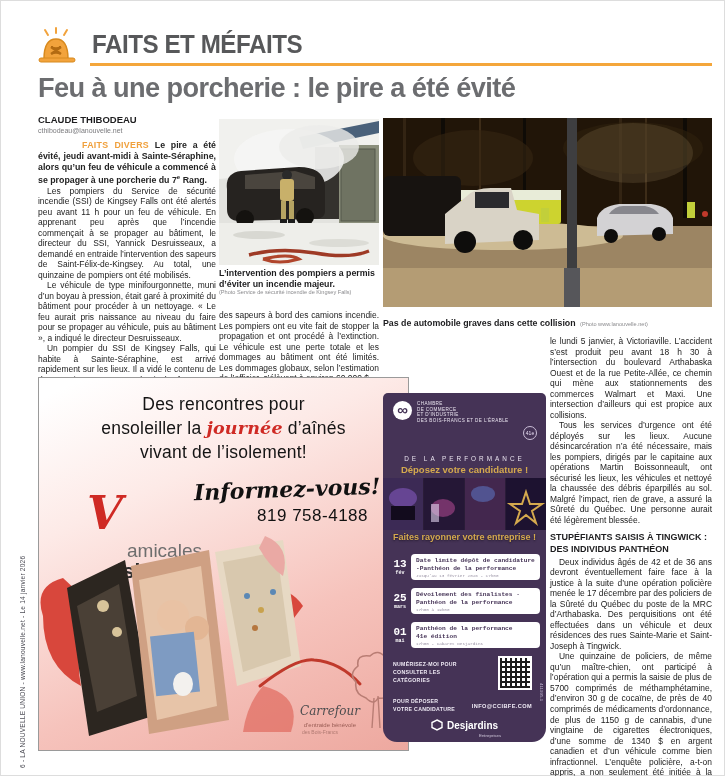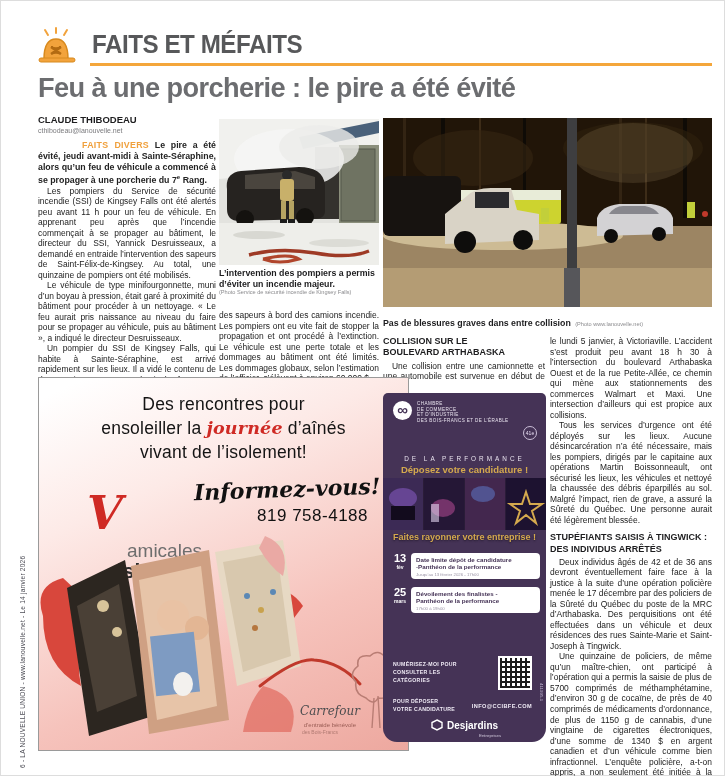--- a/index.html
+++ b/index.html
@@ -53,21 +53,21 @@
     font-size:15px;line-height:18px;text-align:center;font-weight:bold;}
   #cc-logo-text{left:34px;top:8px;font-size:4.6px;line-height:1.25;letter-spacing:.4px;color:#e8e2ee;white-space:pre-line;}
   #pantheon-name{left:0;top:37px;width:100%;text-align:center;font-size:24px;letter-spacing:1.5px;font-weight:400;color:#fdfbff;}
   #pantheon-badge{right:9px;top:33px;width:12px;height:12px;border:1px solid #cbbfd8;border-radius:50%;
     font-size:5px;line-height:12px;text-align:center;color:#e7ddf2;}
   #pantheon-sub{left:0;top:62px;width:100%;text-align:center;font-size:6.4px;letter-spacing:3px;color:#e8e2ee;}
   #pantheon-depose{left:0;top:71px;width:100%;text-align:center;font-size:9.5px;font-weight:bold;color:#d4a94e;}
   #pantheon-strip{left:0;top:85px;width:163px;height:52px;}
   #pantheon-rayonner{left:0;top:139px;width:100%;text-align:center;font-size:9px;font-weight:bold;color:#d4a94e;
     text-shadow:0 1px 2px #241a2e;}
-  .sched-row{position:absolute;left:6px;width:151px;height:28px;display:flex;align-items:flex-start;}
+  .sched-row{position:absolute;left:6px;width:151px;height:28px;display:flex;align-items:center;font-family:Liberation Mono, monospace;}
   .sched-date{width:22px;display:flex;flex-direction:column;justify-content:center;align-items:center;color:#fff;}
   .sched-num{font-size:11px;font-weight:bold;line-height:1;}
   .sched-month{font-size:5px;font-weight:bold;}
   .sched-card{flex:1;background:#ffffff;border-radius:4px;color:#453356;padding:3px 5px 2px 5px;}
   .sched-title{font-size:6.2px;font-weight:bold;line-height:1.18;white-space:pre-line;}
   .sched-subtitle{font-size:4.3px;color:#9a93a5;margin-top:1px;}
   #qr-text{left:10px;top:268px;font-size:5.2px;font-weight:bold;letter-spacing:.3px;line-height:1.5;
     color:#efeaf5;white-space:pre-line;}
   #qr-code{right:14px;top:263px;width:30px;height:30px;background:#fff;padding:2px;}
   #qr-pattern{width:30px;height:30px;background:
@@ -180,35 +180,30 @@
       <circle cx="228" cy="118" r="7" fill="#0e0d0c"></circle>
         <circle cx="276" cy="116" r="7" fill="#0e0d0c"></circle>
     </g>
     <rect x="184" y="0" width="10" height="189" fill="#3e3e40"></rect>
     <rect x="181" y="150" width="16" height="39" fill="#56565a"></rect>
     <rect x="158" y="90" width="8" height="14" fill="#c2cf3a"></rect>
     <rect x="304" y="84" width="8" height="16" fill="#c2cf3a"></rect>
     <circle cx="322" cy="96" r="3" fill="#c0392b"></circle>
   </svg>
   <div class="abs" style="left:383px;top:312px;width:330px;">
-    <span class="caption-bold">Pas de blessures graves dans entre collision</span>
+    <span class="caption-bold">Pas de automobile graves dans cette collision</span>
     <span class="caption-credit">(Photo www.lanouvelle.net)</span>
   </div>
 
-  <div class="abs bodytext" style="left:383px;top:336px;width:162px;">
-    <div class="subhead" style="margin-top:0">COLLISION SUR LE
-BOULEVARD ARTHABASKA</div>
-    <p class="indent">Une collision entre une camionnette et une automobile est survenue en début de soirée,</p>
-  </div>
 
   <div class="abs bodytext" style="left:550px;top:336px;width:162px;">
     <p>le lundi 5 janvier, à Victoriaville. L’accident s’est produit peu avant 18 h 30 à l’intersection du boulevard Arthabaska Ouest et de la rue Petite-Allée, ce chemin qui mène aux stationnements des commerces Walmart et Maxi. Une intersection d’ailleurs qui est propice aux collisions.</p>
     <p class="indent">Tous les services d’urgence ont été déployés sur les lieux. Aucune désincarcération n’a été nécessaire, mais les pompiers, dirigés par le capitaine aux opérations Martin Boissonneault, ont sécurisé les lieux, les véhicules et nettoyé la chaussée des débris éparpillés au sol. Malgré l’impact, rien de grave, a assuré la Sûreté du Québec. Une personne aurait été légèrement blessée.</p>
     <div class="subhead">STUPÉFIANTS SAISIS À TINGWICK :
-DES INDIVIDUS ARRÊTÉS</div>
+DES INDIVIDUS PANTHÉON</div>
     <p class="indent">Deux individus âgés de 42 et de 36 ans devront éventuellement faire face à la justice à la suite d’une opération policière menée le 17 décembre par des policiers de la Sûreté du Québec du poste de la MRC d’Arthabaska. Des perquisitions ont été effectuées dans un véhicule et deux résidences des rues Sainte-Marie et Saint-Joseph à Tingwick.</p>
     <p class="indent">Une quinzaine de policiers, de même qu’un maître-chien, ont participé à l’opération qui a permis la saisie de plus de 5700 comprimés de méthamphétamine, d’environ 30 g de cocaïne, de près de 40 comprimés de médicaments d’ordonnance, de plus de 1150 g de cannabis, d’une vingtaine de cigarettes électroniques, d’une somme de 1340 $ en argent canadien et d’un véhicule comme bien infractionnel. L’enquête policière, a-t-on appris, a non seulement été initiée à la suite d’information obtenue du public, mais aussi en raison d’un conflit de territoire en matière de vente de stupéfiants.</p>
   </div>
 
   <div class="abs" id="edge-note">6 - LA NOUVELLE UNION - www.lanouvelle.net - Le 14 janvier 2026</div>
 
   <div class="abs" id="ad-carrefour">
     <div class="pa-head abs" style="top:14px;left:0">Des rencontres pour</div>
     <div class="pa-head abs" style="top:38px;left:0"><span>ensoleiller la </span><span class="pa-script-red">journée</span><span> d’aînés</span></div>
     <div class="pa-head abs" style="top:62px;left:0">vivant de l’isolement!</div>
@@ -292,20 +287,31 @@
       <div class="sched-date">
         <span class="sched-num">25</span>
         <span class="sched-month">mars</span>
       </div>
       <div class="sched-card">
         <div class="sched-title">Dévoilement des finalistes -
 Panthéon de la performance</div>
         <div class="sched-subtitle">17h00 à 19h00</div>
       </div>
     </div>
+    <div class="sched-row" style="top:228px">
+      <div class="sched-date">
+        <span class="sched-num">01</span>
+        <span class="sched-month">mai</span>
+      </div>
+      <div class="sched-card">
+        <div class="sched-title">Panthéon de la performance
+41e édition</div>
+        <div class="sched-subtitle">17h00 - Cabaret Desjardins</div>
+      </div>
+    </div>
 
     <div class="abs" id="qr-text">NUMÉRISEZ-MOI POUR
 CONSULTER LES
 CATÉGORIES</div>
     <div class="abs" id="qr-code">
         <div id="qr-pattern"></div>
       </div>
     <div class="abs" id="pa2-depose">POUR DÉPOSER
 VOTRE CANDIDATURE</div>
     <div class="abs" id="pa2-email">INFO@CCIBFE.COM</div>

